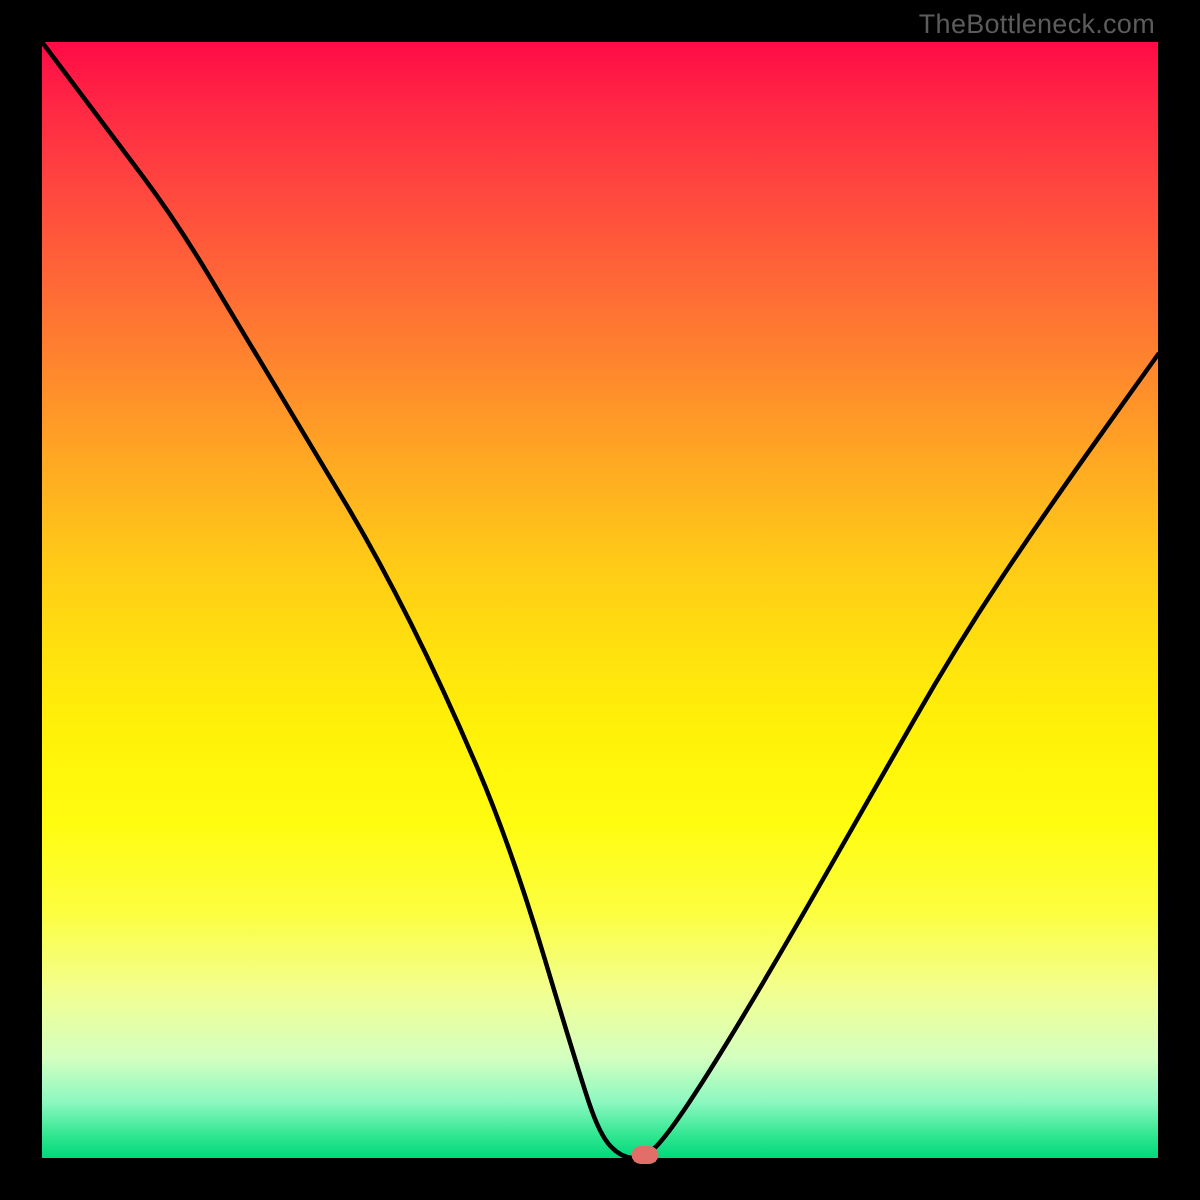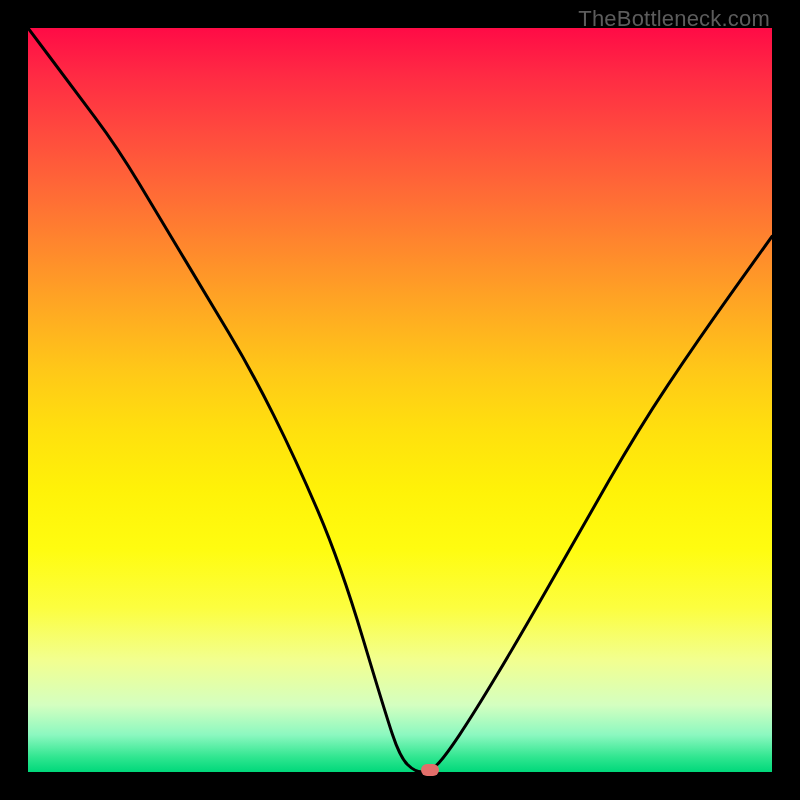--- a/index.html
+++ b/index.html
@@ -34,21 +34,21 @@
       #8cf8c0 95%,
       #30e690 98%,
       #00d87a 100%
     );
   }
   .watermark {
     position: absolute;
     top: 6px;
     right: 30px;
     font-family: Arial, Helvetica, sans-serif;
-    font-size: 22px;
+    font-size: 18px;
     font-weight: 400;
     color: #5c5c5c;
     letter-spacing: 0.2px;
     user-select: none;
   }
   .curve-svg {
     position: absolute;
     left: 0;
     top: 0;
     width: 744px;

